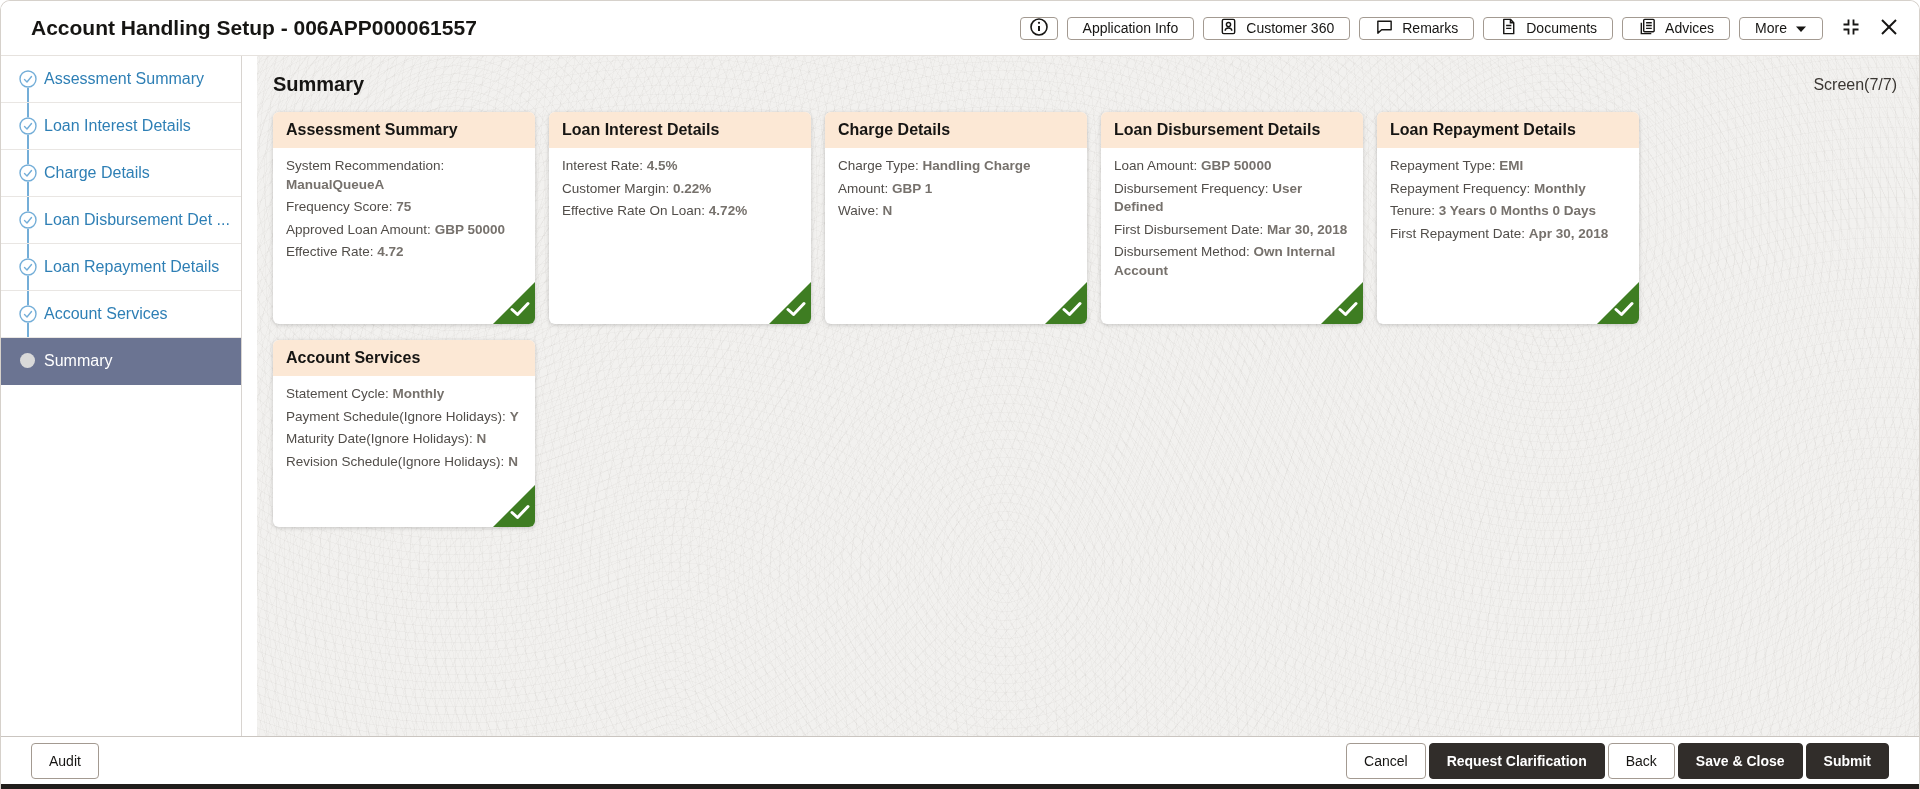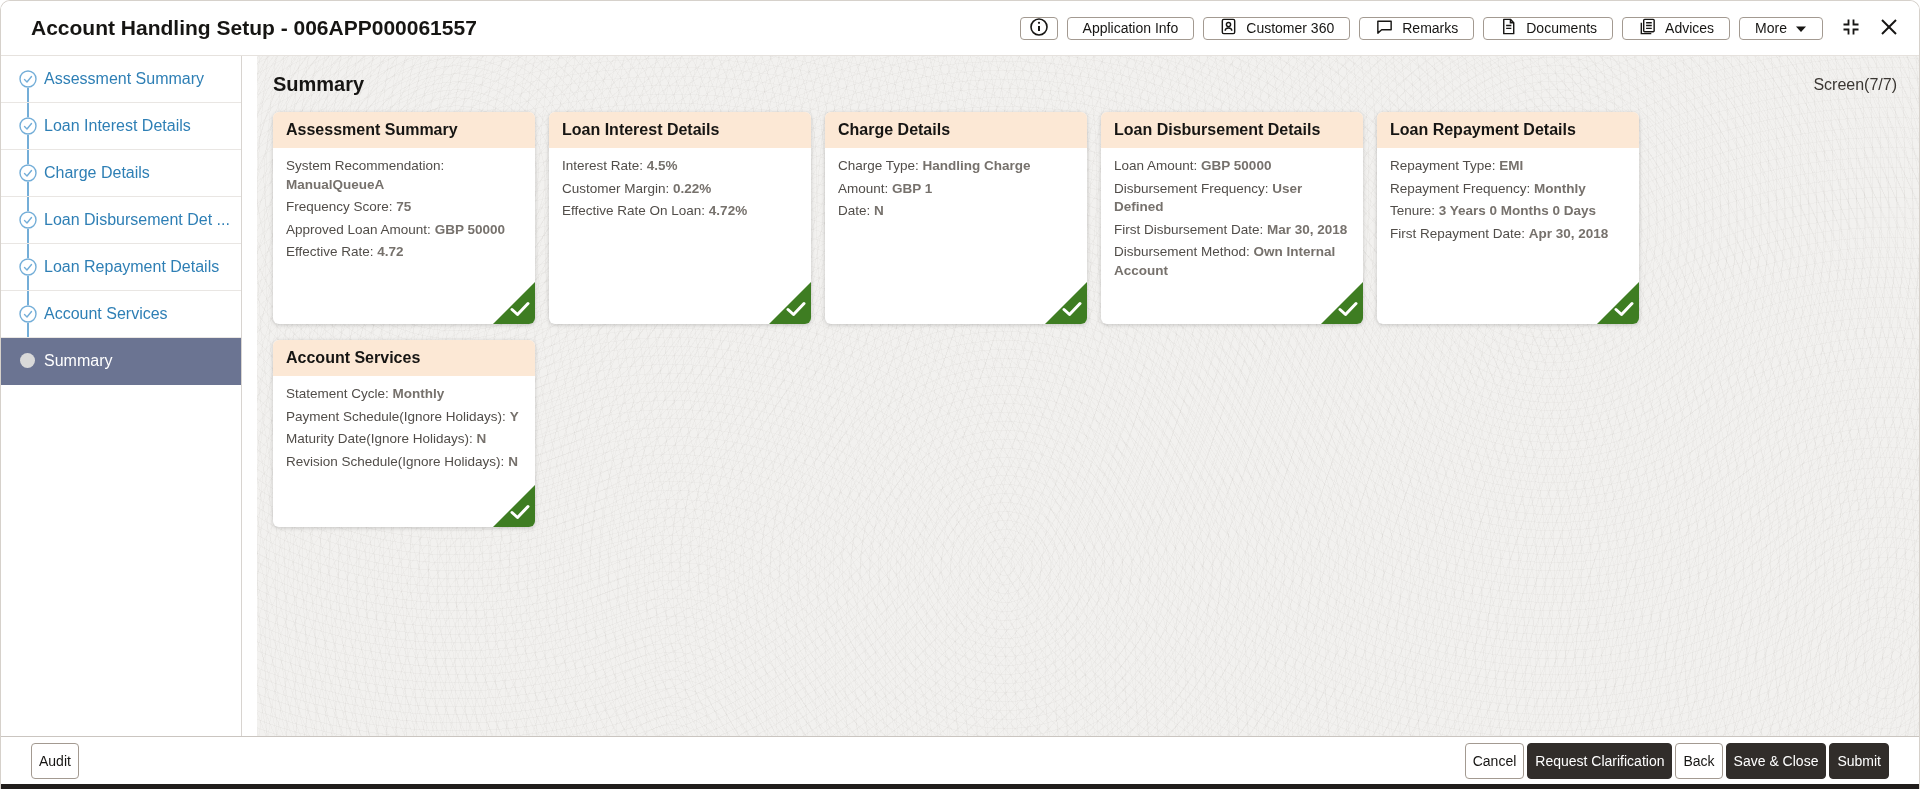--- a/index.html
+++ b/index.html
@@ -49,23 +49,23 @@
   .card { width:262px; min-height:187px; background:#fff; border-radius:6px; box-shadow:0 1px 4px rgba(0,0,0,0.18); position:relative; overflow:hidden; }
   .card-hd { background:#fce8d5; padding:9px 13px; font-size:16px; font-weight:bold; color:#161513; }
   .card-bd { padding:9px 13px 40px; }
   .field { font-size:13.5px; line-height:18.5px; margin-bottom:4px; color:#514d49; }
   .field b { color:#76716c; }
   .corner { position:absolute; right:0; bottom:0; width:42px; height:42px; background:#3e7d22; clip-path:polygon(100% 0, 100% 100%, 0 100%); }
   .corner svg { position:absolute; right:5px; bottom:7px; }
 
   
   .footer { height:48px; flex:0 0 48px; background:#fff; border-top:1px solid #cac5c0; display:flex; align-items:center; padding:0 30px; }
-  .fbtn { height:36px; padding:0 7px; border-radius:4px; font-size:14px; cursor:pointer; font-family:inherit; white-space:nowrap; }
+  .fbtn { height:36px; padding:0 17px; border-radius:4px; font-size:14px; cursor:pointer; font-family:inherit; white-space:nowrap; }
   .fbtn.outline { background:#fff; border:1px solid #a39a91; color:#161513; }
-  .fbtn.dark { background:#312d2a; border:1px solid #312d2a; color:#fff; font-weight:normal; }
+  .fbtn.dark { background:#312d2a; border:1px solid #312d2a; color:#fff; font-weight:bold; }
   .footer .spacer { flex:1; }
   .footer .right-group { display:flex; gap:3px; }
   .bottom-strip { height:5px; flex:0 0 5px; background:#201d1b; }
 </style>
 </head>
 <body>
 
 <div class="app">
 
   <div class="topbar">
@@ -273,21 +273,21 @@
                 <polyline points="2,8.5 7.5,13.5 18,2.5"></polyline>
               </svg>
           </div>
         </div>
 
         <div class="card">
           <div class="card-hd">Charge Details</div>
           <div class="card-bd">
             <div class="field"><span>Charge Type:</span> <b>Handling Charge</b></div>
             <div class="field"><span>Amount:</span> <b>GBP 1</b></div>
-            <div class="field"><span>Date:</span> <b>N</b></div>
+            <div class="field"><span>Waive:</span> <b>N</b></div>
           </div>
           <div class="corner">
             <svg width="20" height="16" viewBox="0 0 20 16" fill="none" stroke="#fff" stroke-width="3" stroke-linecap="round" stroke-linejoin="round">
                 <polyline points="2,8.5 7.5,13.5 18,2.5"></polyline>
               </svg>
           </div>
         </div>
 
         <div class="card">
           <div class="card-hd">Loan Disbursement Details</div>

